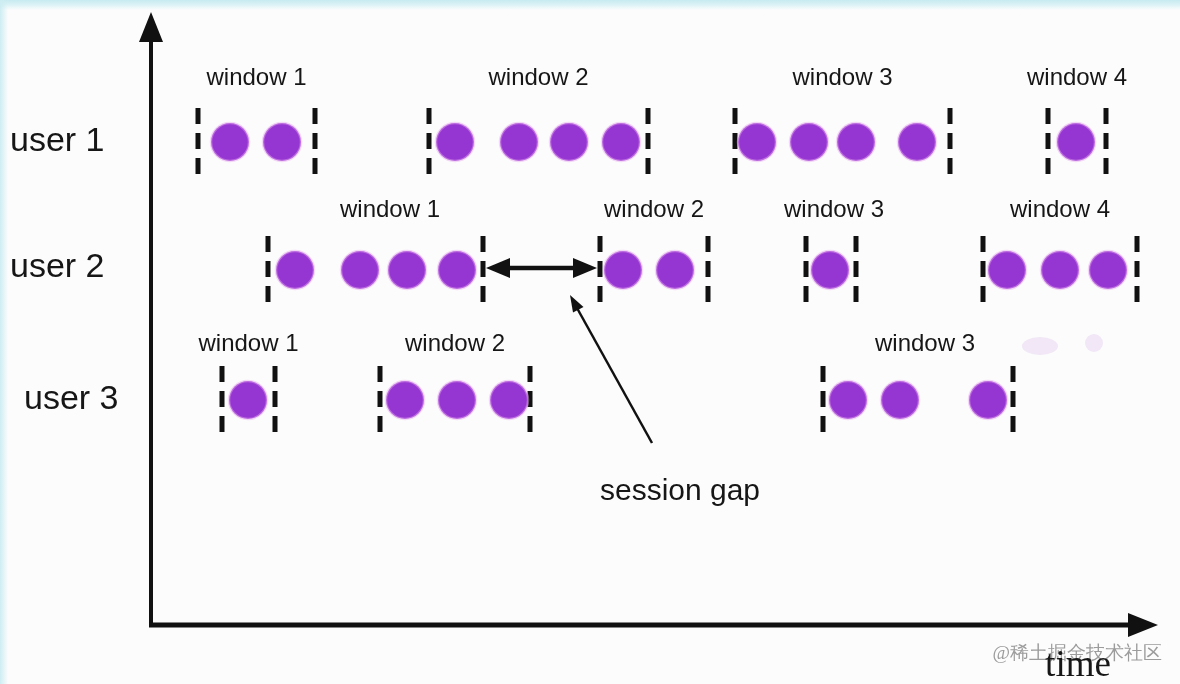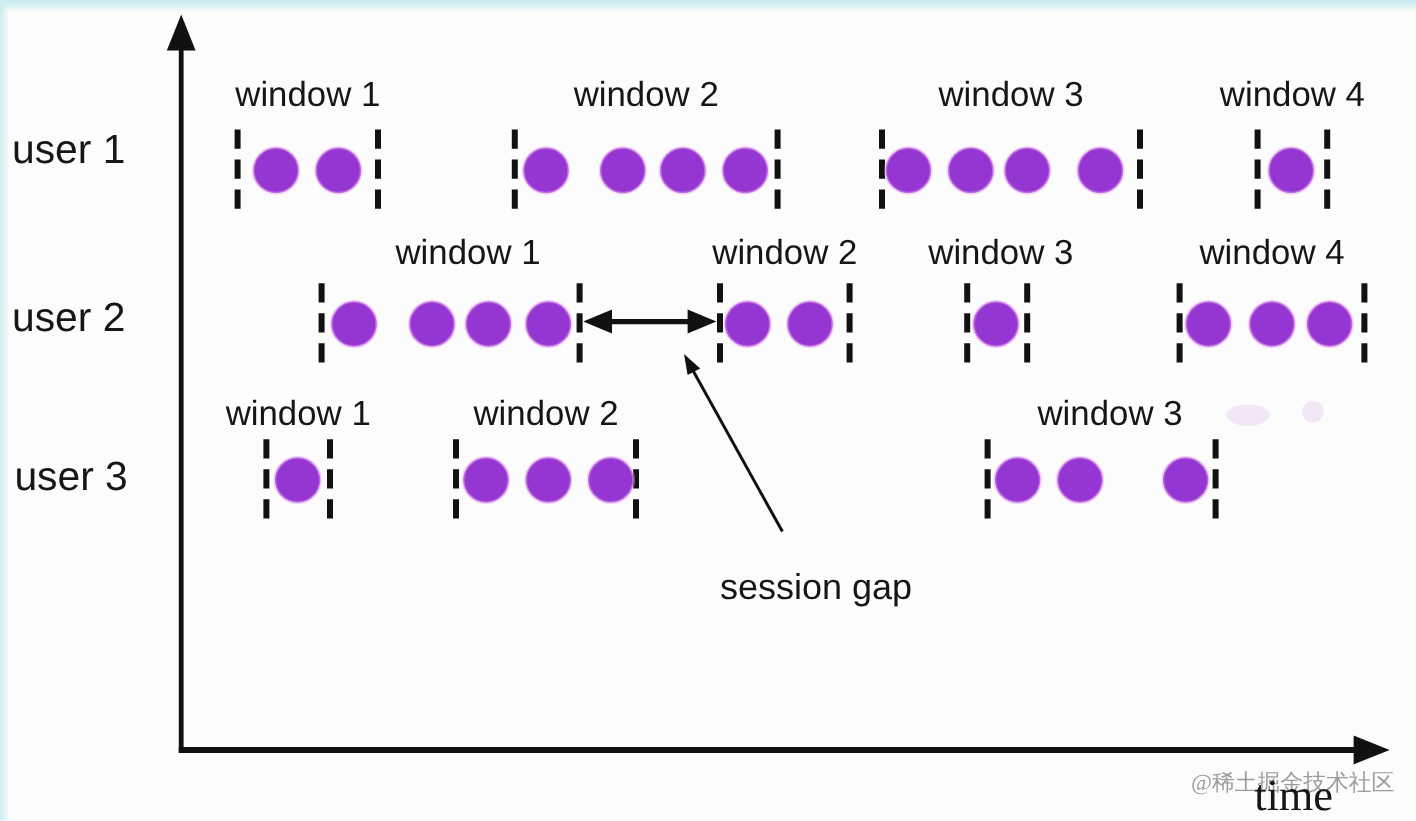--- a/index.html
+++ b/index.html
@@ -7,21 +7,21 @@
     position:relative;width:1180px;height:684px;background:#fcfcfc;
     overflow:hidden;font-family:"Liberation Sans",sans-serif;
   }
   .edge-top{position:absolute;top:0;left:0;right:0;height:10px;
     background:linear-gradient(to bottom,#c6eaf0 0%,#daf2f6 45%,rgba(255,255,255,0) 100%);}
   .edge-left{position:absolute;top:0;left:0;bottom:0;width:8px;
     background:linear-gradient(to right,#cdedf2 0%,rgba(255,255,255,0) 100%);}
   svg.gfx{position:absolute;left:0;top:0;width:1180px;height:684px;}
   .lbl{position:absolute;color:#161616;white-space:nowrap;line-height:1.05;}
   .user-lbl{font-size:34px;}
-  .win-lbl{font-size:29px;transform:translateX(-50%);}
+  .win-lbl{font-size:24px;transform:translateX(-50%);}
   .session-gap{font-size:30px;transform:translateX(-50%);}
   .time-lbl{font-size:37px;transform:translateX(-50%);font-family:Liberation Serif, serif;}
   .watermark{font-size:19px;}
 </style>
 </head>
 <body>
 
 <div class="canvas">
   <div class="edge-top"></div>
   <div class="edge-left"></div>
@@ -87,28 +87,28 @@
       <polygon points="486,268 510,258 510,278" fill="#111111"></polygon>
       <polygon points="597,268 573,258 573,278" fill="#111111"></polygon>
       <line x1="652" y1="443" x2="577" y2="308" stroke="#111111" stroke-width="2.5"></line>
       <polygon points="570,295 583.5,307 573,312.5" fill="#111111"></polygon>
     </svg>
 
   <div id="labels">
     <div class="lbl watermark" id="watermark" style="right: 18px; top: 643px; color: rgb(156, 156, 156); font-family: Liberation Serif, serif;">@稀土掘金技术社区</div>
     <div class="lbl session-gap" id="session-gap" style="left: 680px; top: 474px;">session gap</div>
     <div class="lbl time-lbl" id="time-lbl" style="left: 1078px; top: 645px;">time</div>
-  <div class="lbl user-lbl" style="left: 10px; top: 108px;">user 1</div>
+  <div class="lbl user-lbl" style="left: 10px; top: 122px;">user 1</div>
       <div class="lbl win-lbl" style="left: 256.5px; top: 64px;">window 1</div>
       <div class="lbl win-lbl" style="left: 538.5px; top: 64px;">window 2</div>
       <div class="lbl win-lbl" style="left: 842.5px; top: 64px;">window 3</div>
       <div class="lbl win-lbl" style="left: 1077px; top: 64px;">window 4</div>
       <div class="lbl user-lbl" style="left: 10px; top: 248px;">user 2</div>
       <div class="lbl win-lbl" style="left: 390px; top: 196px;">window 1</div>
       <div class="lbl win-lbl" style="left: 654px; top: 196px;">window 2</div>
       <div class="lbl win-lbl" style="left: 834px; top: 196px;">window 3</div>
       <div class="lbl win-lbl" style="left: 1060px; top: 196px;">window 4</div>
-      <div class="lbl user-lbl" style="left: 12px; top: 380px;">user 3</div>
+      <div class="lbl user-lbl" style="left: 24px; top: 380px;">user 3</div>
       <div class="lbl win-lbl" style="left: 248.5px; top: 330px;">window 1</div>
       <div class="lbl win-lbl" style="left: 455px; top: 330px;">window 2</div>
       <div class="lbl win-lbl" style="left: 925px; top: 330px;">window 3</div>
     </div>
 </div>
 
 </body></html>

